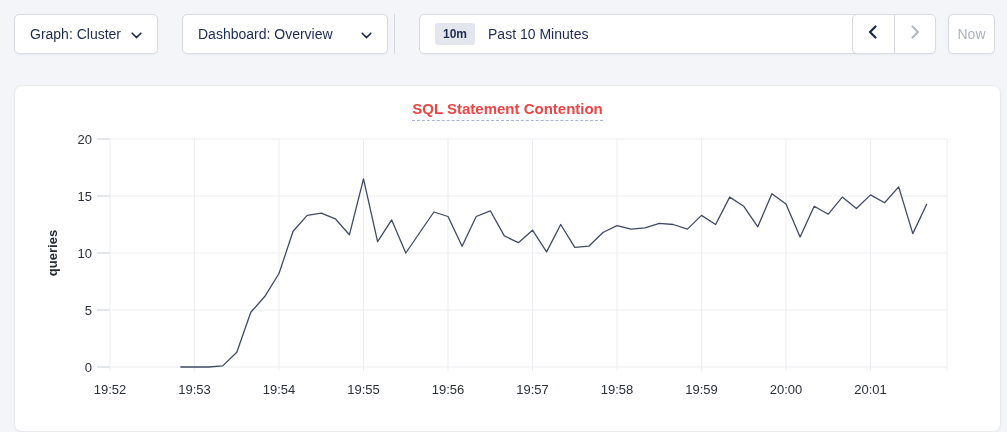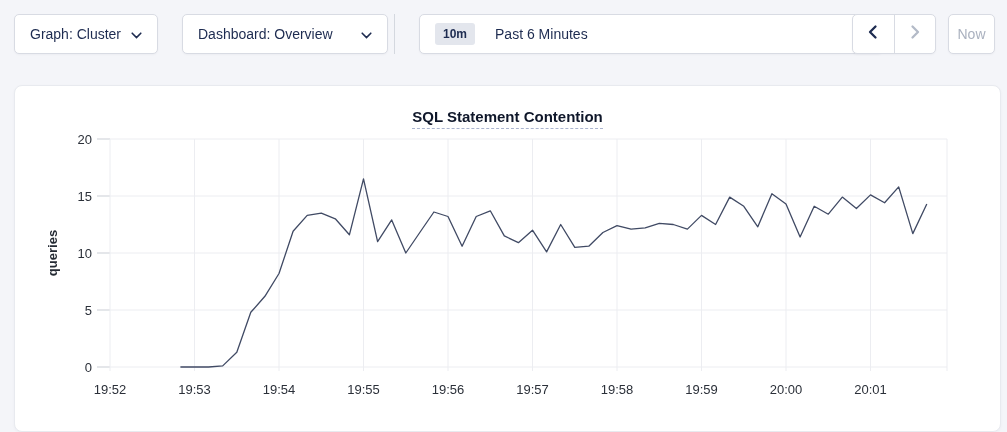--- a/index.html
+++ b/index.html
@@ -15,21 +15,21 @@
     position:absolute; top:14px; height:40px;
     background:#fff; border:1px solid #d8dbe3; border-radius:5px;
     display:flex; align-items:center; justify-content:space-between;
     padding:0 15px; font-size:14px; color:#1d2b50; cursor:pointer;
     box-shadow:0 1px 2px rgba(40,50,80,0.04);
   }
   .btn .lbl { white-space:nowrap; }
   .dd-graph { left:14px; width:144px; }
   .dd-dashboard { left:182px; width:206px; }
   .vdivider { position:absolute; left:394px; top:14px; width:1px; height:40px; background:#d4d8df; }
-  .time-picker { left:419px; width:464px; justify-content:flex-start; gap:20px; }
+  .time-picker { left:419px; width:464px; justify-content:flex-start; gap:13px; }
   .time-badge {
     background:#e3e6ed; color:#1d2b50; border-radius:3px;
     font-size:12px; font-weight:bold; padding:5px 8px; line-height:1;
   }
   .time-picker .chev { position:absolute; right:16px; top:17px; }
   .arrow-group {
     position:absolute; left:852px; top:14px; width:84px; height:40px;
     background:#fff; border:1px solid #d8dbe3; border-radius:5px;
     display:flex; box-shadow:0 1px 2px rgba(40,50,80,0.04);
   }
@@ -39,22 +39,22 @@
     left:948px; width:47px; justify-content:center; padding:11px;
     color:#aab1bf; cursor:default;
   }
   .card {
     position:absolute; left:14px; top:85px; width:987px; height:347px;
     background:#fff; border:1px solid #e8eaef; border-radius:8px;
     box-shadow:0 1px 3px rgba(40,50,80,0.04);
   }
   .chart-title-wrap { text-align:center; padding-top:14px; height:38px; }
   .chart-title {
-    display:inline-block; font-size:15px; font-weight:bold; color:#0f172a;
-    border-bottom:1px dashed #aab4cf; padding-bottom:3px; cursor:pointer;margin-top:8px;
+    display:inline-block; font-size:15px; font-weight:bold; color:#ef4444;
+    border-bottom:1px dashed #aab4cf; padding-bottom:3px; cursor:pointer;
   }
   #chart-svg { position:absolute; left:0; top:38px; width:985px; height:307px; display:block;
     font-family:"Liberation Sans", sans-serif; }
 </style>
 </head>
 <body>
 
 <div class="toolbar">
 
   <div class="btn dd-graph">
@@ -72,21 +72,21 @@
       <svg width="11" height="7" viewBox="0 0 11 7">
           <path d="M1.2 1.2l4.3 4.3 4.3-4.3" fill="none" stroke="#1d2b50" stroke-width="1.6" stroke-linecap="round"></path>
         </svg>
     </span>
   </div>
 
   <div class="vdivider"></div>
 
   <div class="btn time-picker">
     <span class="time-badge">10m</span>
-    <span class="lbl">Past 6 Minutes</span>
+    <span class="lbl">Past 10 Minutes</span>
     <span class="chev">
       <svg width="11" height="7" viewBox="0 0 11 7">
           <path d="M1.2 1.2l4.3 4.3 4.3-4.3" fill="none" stroke="#1d2b50" stroke-width="1.6" stroke-linecap="round"></path>
         </svg>
     </span>
   </div>
 
   <div class="arrow-group">
     <div class="arrow-half">
       <span>

